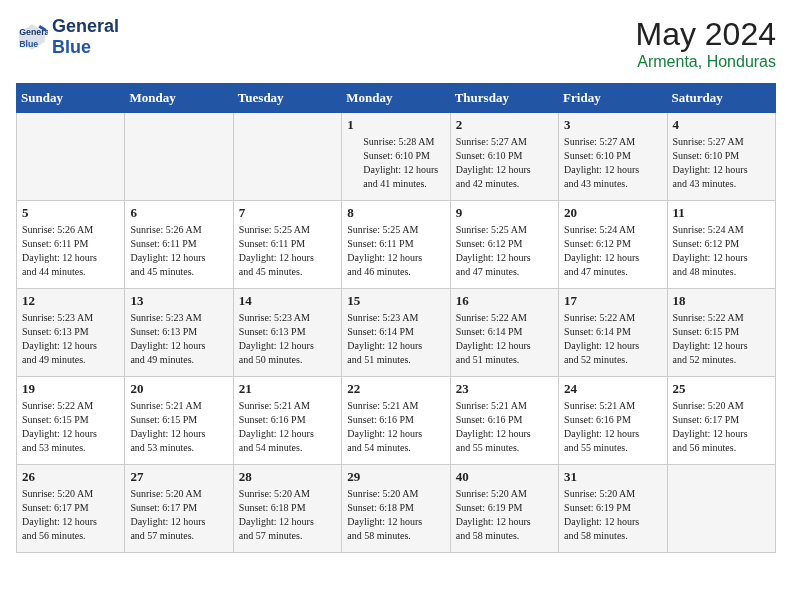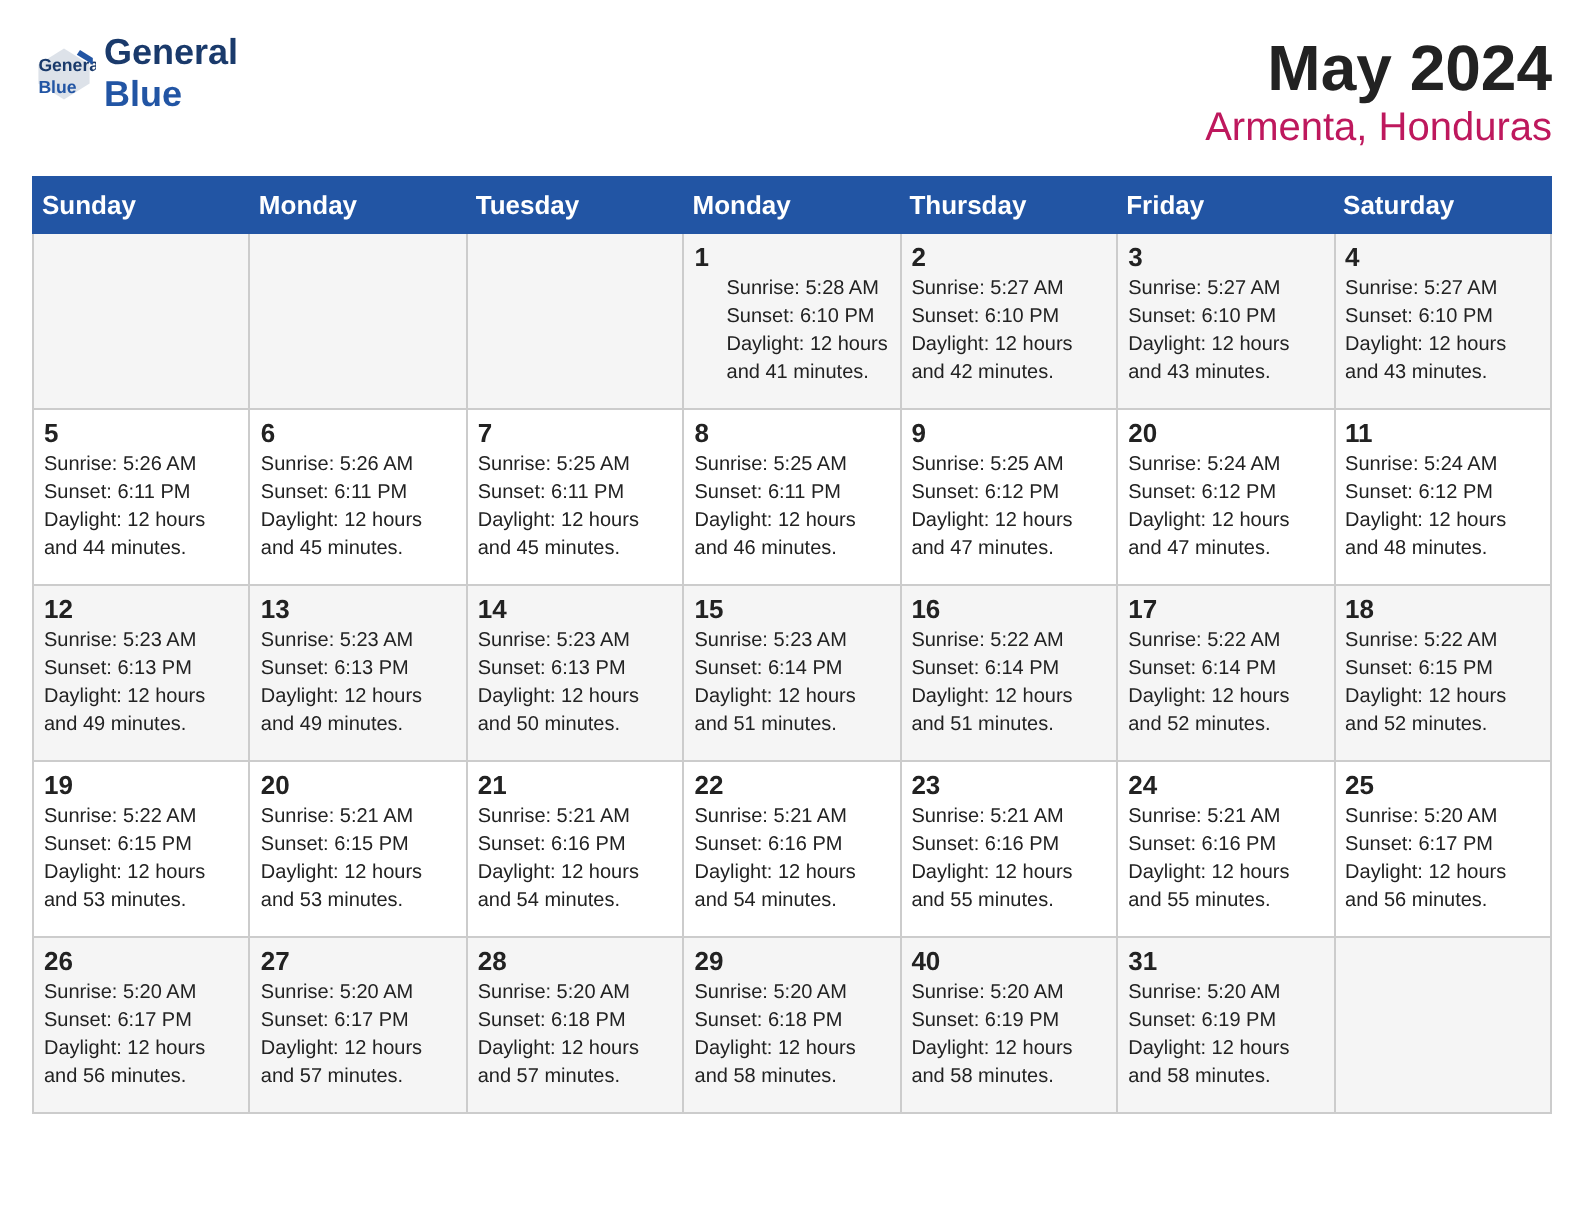--- a/index.html
+++ b/index.html
@@ -23,31 +23,32 @@
     .logo-icon {
       width: 32px;
       height: 32px;
       margin-right: 4px;
     }
     .title-block {
       text-align: right;
     }
     .month-year {
       font-size: 32px;
-      font-weight: bold;
+      font-weight: normal;
       color: #222;
     }
     .location {
-      font-size: 20px;
-      color: #be185d;
+      font-size: 16px;
+      color: #15803d;
     }
     table {
       width: 100%;
       border-collapse: collapse;
       table-layout: fixed;
+      font-family: Liberation Serif, serif;
     }
     thead tr th {
       background-color: #2255a4;
       color: #fff;
       font-size: 13px;
       font-weight: bold;
       padding: 6px 4px;
       text-align: left;
       border: 1px solid #2255a4;
     }

